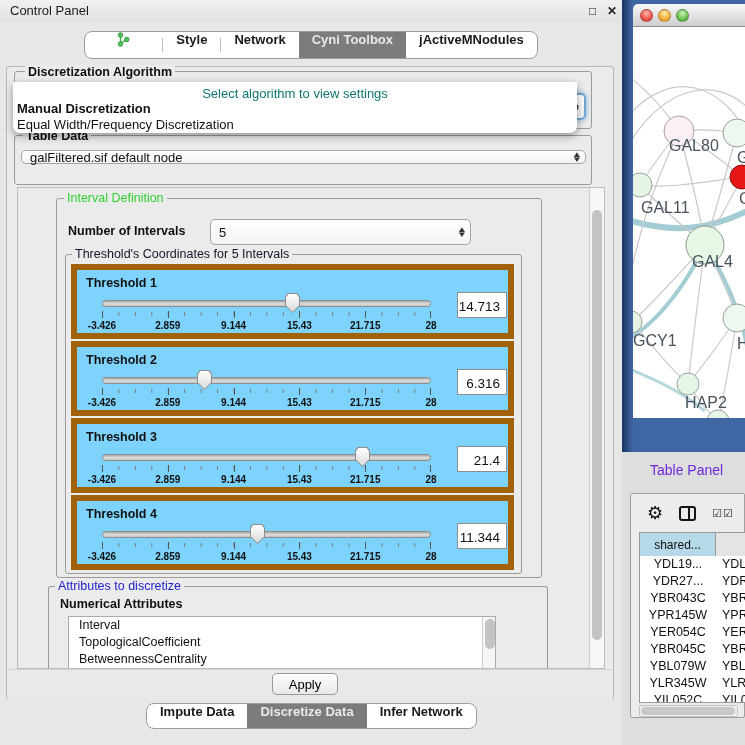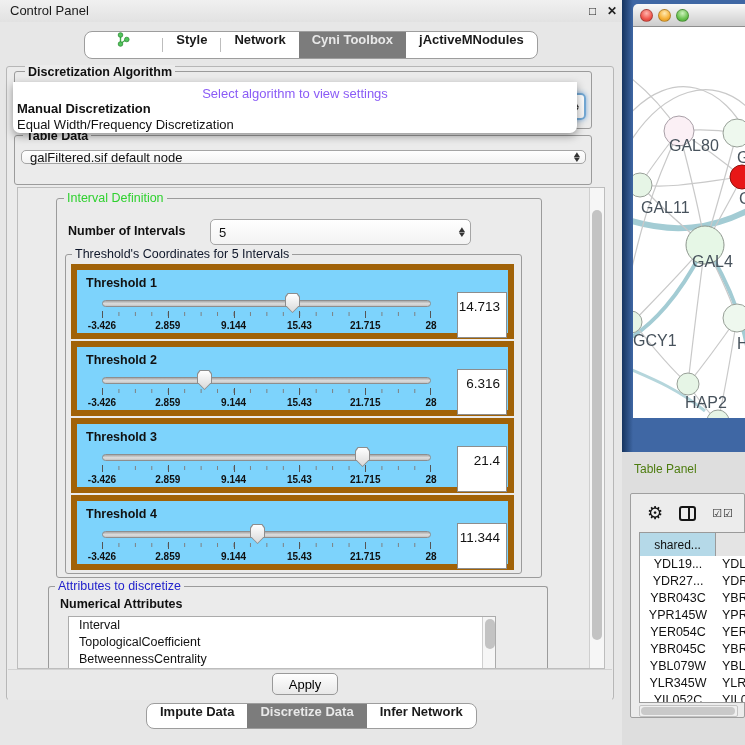--- a/index.html
+++ b/index.html
@@ -25,21 +25,21 @@
   .grp{position:absolute;border:1px solid #9b9b9b;border-radius:3px;box-sizing:border-box;}
   .grp-title{position:absolute;font-size:12.5px;background:#ebebeb;padding:0 3px;white-space:nowrap;}
   .combo{position:absolute;background:linear-gradient(#ffffff,#f3f3f3);border:1px solid #a5a5a5;
     border-radius:5px;box-sizing:border-box;font-size:13px;display:flex;align-items:center;}
   .combo .txt{padding-left:8px;flex:1;overflow:hidden;white-space:nowrap;}
   .spin{width:16px;display:flex;flex-direction:column;align-items:center;justify-content:center;line-height:5px;}
   .spin i{font-style:normal;font-size:8px;color:#333;transform:scaleX(1.3);}
   
   .popup{left:13px;top:82px;width:564px;height:51px;background:#fff;z-index:60;
     border-radius:0 0 7px 7px;box-shadow:0 3px 9px rgba(0,0,0,.38);font-size:13px;}
-  .popup .hint{position:absolute;left:0;right:0;top:4px;text-align:center;color:#8b5cf6;}
+  .popup .hint{position:absolute;left:0;right:0;top:4px;text-align:center;color:#0f766e;}
   .popup .opt{position:absolute;left:4px;right:4px;height:16px;line-height:16px;white-space:nowrap;}
   
   .scrollwrap{left:10px;top:120px;width:588px;height:482px;border:1px solid #bdbdbd;
     background:#ebebeb;box-sizing:border-box;overflow:hidden;}
   .vscroll{position:absolute;right:0;top:0;width:15px;height:100%;background:#f6f6f6;border-left:1px solid #cfcfcf;box-sizing:border-box;}
   .vthumb{position:absolute;left:2px;width:10px;background:#c3c3c3;border-radius:6px;}
   
   .tpanel{position:absolute;left:6px;width:443px;height:75px;background:#7dd3fc;
     border:6px solid #a16207;box-sizing:border-box;}
   .tpanel .tlabel{position:absolute;left:9px;top:6px;font-size:12.5px;font-weight:700;}
@@ -49,21 +49,21 @@
     background-image:linear-gradient(90deg,#7d7d7d 1px,transparent 1px);
     background-size:calc(100%/20) 4px;background-repeat:repeat-x;background-position:0 1px;}
   .majtick{position:absolute;top:0;width:1px;height:7px;background:#555;}
   .tlab{position:absolute;top:9px;transform:translateX(-50%);font-size:10px;font-weight:700;
     color:#101010;white-space:nowrap;}
   .thumb{position:absolute;top:23px;width:15px;height:20px;z-index:5;}
   .thumb b{position:absolute;inset:0;background:#8d8d8d;
     clip-path:polygon(50% 100%,0 62%,0 18%,18% 0,82% 0,100% 18%,100% 62%);}
   .thumb i{position:absolute;inset:1px;background:linear-gradient(#ffffff,#d9d9d9);
     clip-path:polygon(50% 100%,0 62%,0 18%,18% 0,82% 0,100% 18%,100% 62%);}
-  .valbox{position:absolute;left:380px;top:22px;width:50px;height:46px;background:#fff;
+  .valbox{position:absolute;left:380px;top:22px;width:50px;height:26px;background:#fff;
     border:1px solid #8d8d8d;box-sizing:border-box;font-size:13.5px;text-align:right;
     line-height:27px;padding-right:6px;}
   
   .listbox{position:absolute;background:#fff;border:1px solid #ababab;box-sizing:border-box;overflow:hidden;}
   .listbox .li{height:17px;line-height:17px;font-size:12.5px;padding-left:10px;white-space:nowrap;}
   
   .btn{position:absolute;background:linear-gradient(#fefefe,#e8e8e8);border:1px solid #999;
     border-radius:5px;font-size:13px;text-align:center;box-sizing:border-box;}
   
   
@@ -73,21 +73,21 @@
     background:linear-gradient(#f9f9f9,#cdcdcd);border-bottom:1px solid #8e8e8e;
     border-top-left-radius:5px;display:flex;align-items:center;gap:5px;padding-left:7px;box-sizing:border-box;}
   .tl{width:13px;height:13px;border-radius:50%;border:1px solid rgba(0,0,0,.25);box-sizing:border-box;}
   .tl.red{background:radial-gradient(circle at 50% 30%,#ffb6ae,#f0564d 60%,#c23b33);}
   .tl.yel{background:radial-gradient(circle at 50% 30%,#ffeab2,#f6b035 60%,#cf8d20);}
   .tl.grn{background:radial-gradient(circle at 50% 30%,#cdf1bd,#69c24f 60%,#3f9c30);}
   .netcanvas{position:absolute;left:11px;top:27px;right:0;height:391px;background:#fff;overflow:hidden;}
   .nlabel{position:absolute;font-size:16px;color:#47525c;white-space:nowrap;}
   
   .right-lower{left:622px;top:452px;width:123px;height:293px;background:#dedede;}
-  .tp-title{position:absolute;left:12px;top:10px;font-size:12px;color:#4d7c0f;}
+  .tp-title{position:absolute;left:28px;top:10px;font-size:14px;color:#6d28d9;}
   .tp-box{position:absolute;left:8px;top:41px;width:115px;height:225px;background:#ececec;
     border:1px solid #9f9f9f;border-radius:2px;box-sizing:border-box;}
   .tp-toolbar{position:absolute;left:0;top:0;right:0;height:38px;display:flex;align-items:center;gap:16px;padding-left:16px;}
   .gear{font-size:18px;color:#141414;line-height:18px;}
   .colico{width:17px;height:15px;border:2px solid #141414;border-radius:3px;position:relative;box-sizing:border-box;}
   .colico:after{content:"";position:absolute;left:50%;top:0;bottom:0;width:2px;background:#141414;}
   .checks{font-size:11px;color:#222;letter-spacing:1px;}
   .tbl{position:absolute;left:8px;top:38px;width:160px;}
   .tbl .hrow{display:flex;height:24px;border:1px solid #9a9a9a;border-bottom:none;box-sizing:border-box;}
   .tbl .hc{font-size:12px;display:flex;align-items:center;justify-content:center;

